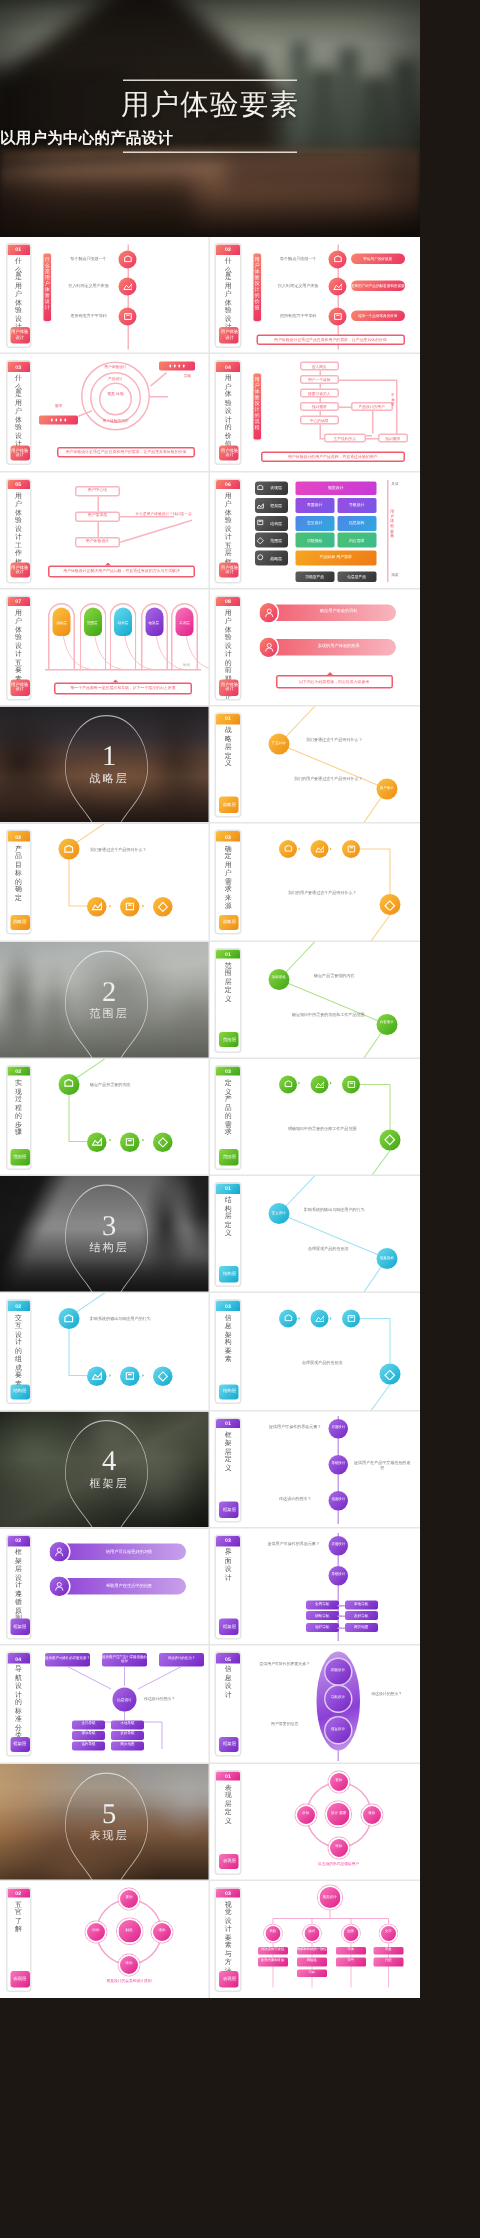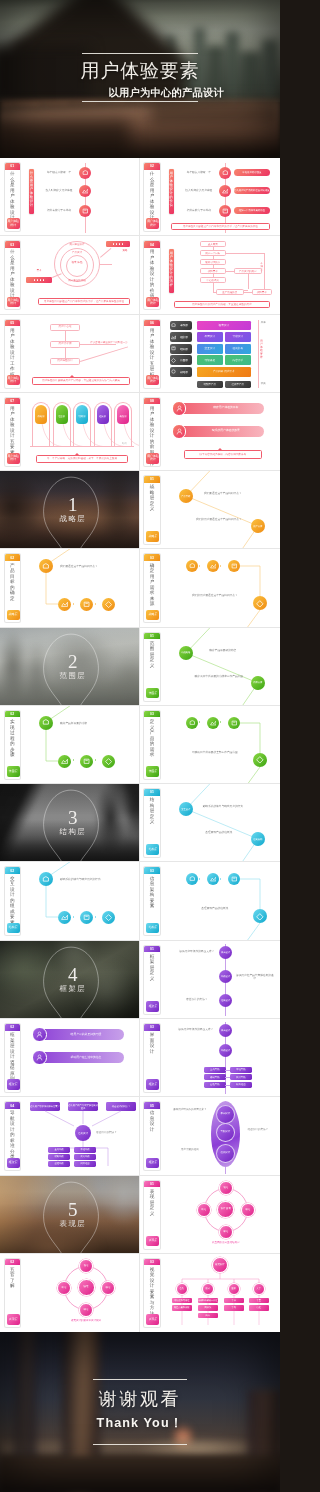--- a/index.html
+++ b/index.html
@@ -24,21 +24,21 @@
   filter:blur(2.6px);}
 .cv-grd2{position:absolute;left:150px;top:100px;width:130px;height:26px;background:rgba(60,42,30,.6);filter:blur(7px);}
 .cv-grd3{position:absolute;left:-10px;top:120px;width:140px;height:42px;background:rgba(36,24,17,.7);filter:blur(8px);}
 .cv-shade{position:absolute;inset:0;background:
   radial-gradient(125% 115% at 50% 42%,rgba(0,0,0,0) 0%,rgba(0,0,0,.16) 56%,rgba(0,0,0,.48) 100%);}
 .cv-vig{position:absolute;inset:0;box-shadow:inset 0 0 36px 12px rgba(0,0,0,.5);}
 .cv-rule{position:absolute;left:82px;width:116px;height:1px;background:#e9e7e1;opacity:.92;}
 .cv-title{position:absolute;left:0;width:280px;text-align:center;
   font-size:19px;line-height:19px;color:#f1eee8;letter-spacing:.8px;
   font-family:"Liberation Serif",serif;text-shadow:0 1px 3px rgba(0,0,0,.5);}
-.cv-sub{position:absolute;left:0;width:224px;text-align:right;
+.cv-sub{position:absolute;left:0;width:224px;text-align:left;
   font-size:10.3px;line-height:12px;color:#f6f4ef;letter-spacing:.2px;font-weight:bold;
   text-shadow:0 1px 3px rgba(0,0,0,.55);}
 
 
 #grid{position:absolute;left:0;top:158px;width:280px;height:1174px;background:#fff;}
 .sep-h{position:absolute;left:0;width:280px;height:1px;background:#e6e6e6;z-index:5;}
 .sep-v{position:absolute;top:0;width:1px;height:1174px;background:#e6e6e6;z-index:5;}
 .slide{position:absolute;width:139.6px;height:78.27px;background:#fff;overflow:hidden;}
 
 
@@ -978,31 +978,14 @@
     <div class="sep-h" style="top:625px"></div>
     <div class="sep-h" style="top:703px"></div>
     <div class="sep-h" style="top:782px"></div>
     <div class="sep-h" style="top:860px"></div>
     <div class="sep-h" style="top:938px"></div>
     <div class="sep-h" style="top:1017px"></div>
     <div class="sep-h" style="top:1095px"></div>
     <div class="sep-v" style="left:139px"></div>
   </div>
 
-  <div id="closing">
-    <div class="fc-sky"></div>
-    <div class="fc-glow" style="left:172px;top:90px;width:22px;height:30px;background:radial-gradient(circle,rgba(240,150,110,.85),rgba(200,110,70,.25) 55%,transparent 75%);filter:blur(3px)"></div>
-    <div class="fc-glow" style="left:120px;top:104px;width:150px;height:26px;background:radial-gradient(closest-side,rgba(235,205,165,.55),transparent 80%);filter:blur(5px)"></div>
-    <div class="fc-band"></div>
-    <div class="fc-poleW">
-      <div class="fc-pole2"></div>
-      <div class="fc-pole"></div>
-      <div class="fc-pole3"></div>
-    </div>
-    <div class="fc-ground"></div>
-    <div class="fc-vig"></div>
-    <div class="fc-rule-t"></div>
-    <div class="fc-rule-b"></div>
-    <div class="fc-title">谢谢观看</div>
-    <div class="fc-sub">Thank You！</div>
-  </div>
 
 </div>
 
 </body></html>

